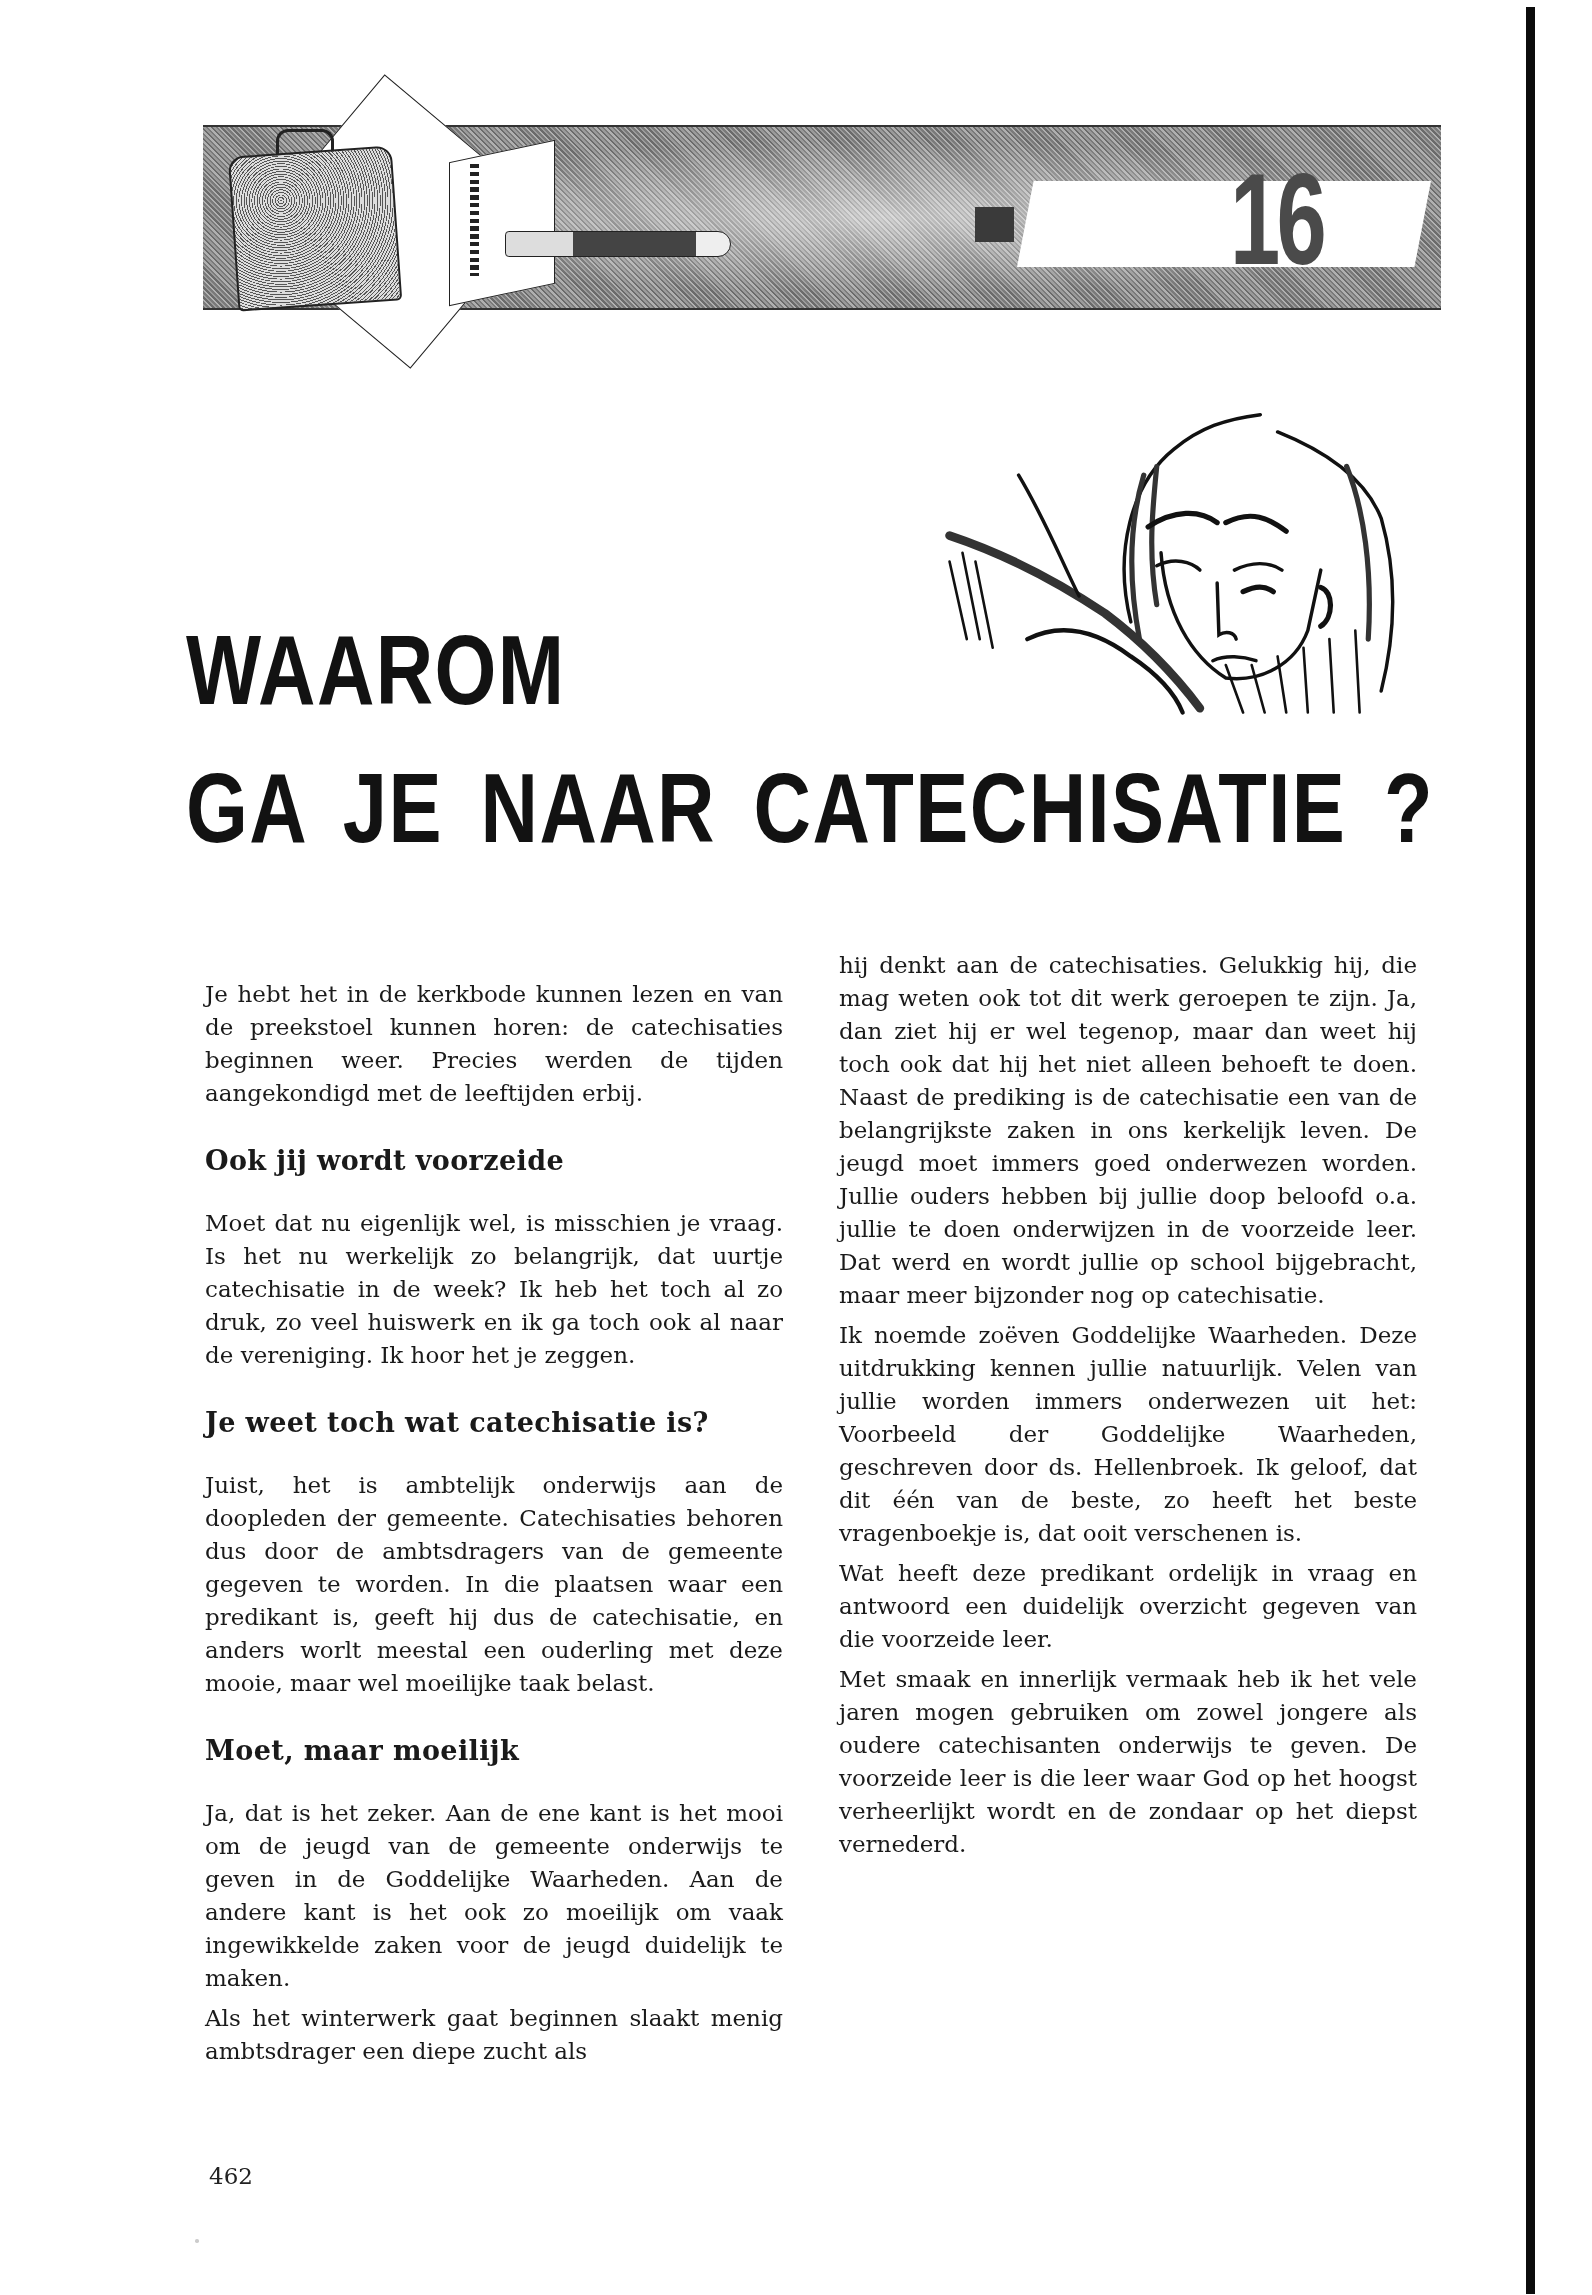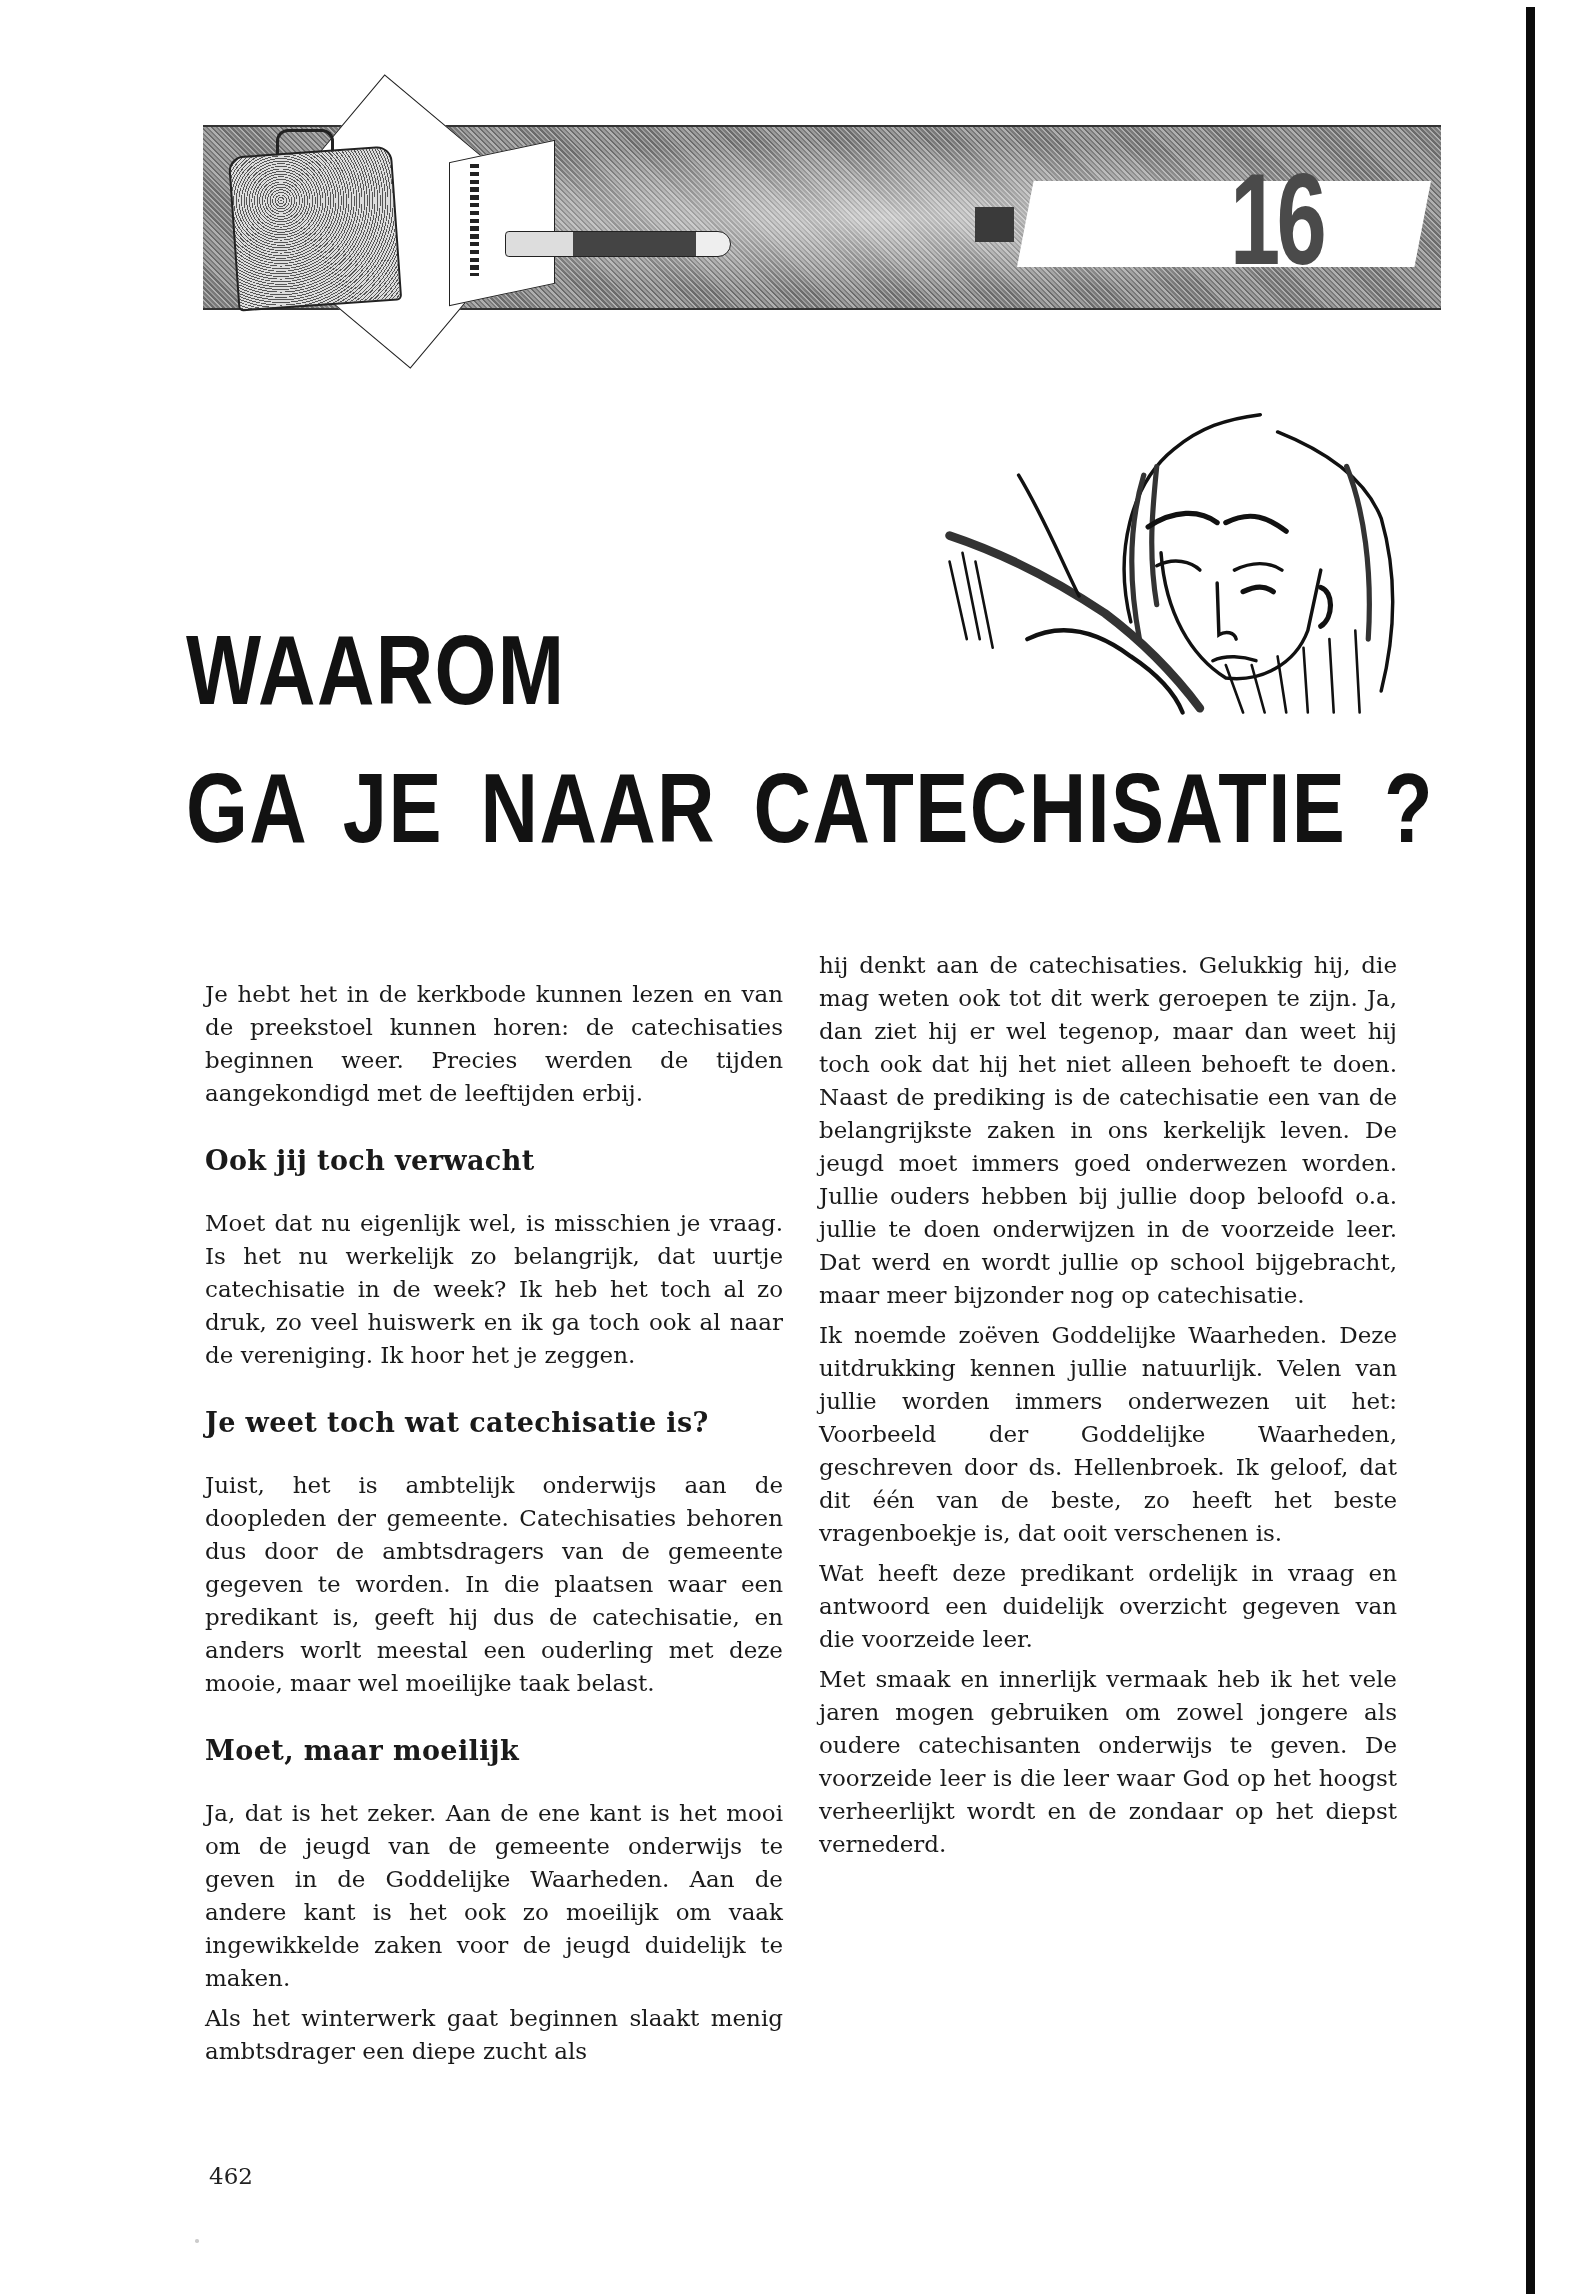--- a/index.html
+++ b/index.html
@@ -31,21 +31,21 @@
   .chapter-number { position: absolute; left: 1230px; top: 155px; z-index: 4; font-family: "Liberation Sans", sans-serif;
             font-weight: bold; font-size: 129px; line-height: 129px; color: #4a4a4a; letter-spacing: -5.2px;
             transform: scaleX(0.7); transform-origin: left top; }
   .portrait { position: absolute; left: 915px; top: 380px; width: 518px; height: 337px; }
   .title-line { position: absolute; font-family: "Liberation Sans", sans-serif; font-weight: bold; color: #121212;
             transform-origin: left top; white-space: nowrap; letter-spacing: 1.7px; }
   .title-1 { left: 186px; top: 620px; font-size: 97px; line-height: 97px; transform: scaleX(0.82) scaleY(1.02); }
   .title-2 { left: 186px; top: 758px; font-size: 97px; line-height: 97px; transform: scaleX(0.82) scaleY(1.02); word-spacing: 17.3px; }
   .column { position: absolute; top: 949px; width: 578px; font-size: 23px; line-height: 33px; }
   .col-left { left: 205px; margin-top: 29px; }
-  .col-right { left: 819px; width: 578px; }
+  .col-right { left: 839px; width: 578px; }
   .column p { margin: 0 0 7px 0; text-align: justify; }
   .column h2 { font-family: "DejaVu Serif", serif; font-weight: bold; font-size: 27px; line-height: 35px; margin: 33px 0 29px 0; color: #1a1a1a; letter-spacing: 0.4px; }
   .col-right h2 { margin-top: 31px; }
   .page-number { position: absolute; left: 209px; top: 2163px; font-size: 23px; color: #222; text-align: right; }
   .speck { position: absolute; left: 195px; top: 2239px; width: 3.5px; height: 3.5px; background: #ccc; border-radius: 1.7px; }
 </style>
 </head>
 <body>
 
 <div class="edge-bar"></div>
@@ -80,21 +80,21 @@
   <path d="M360 330 L380 385 M390 330 L405 385 M420 320 L430 385 M450 310 L455 385 M480 300 L485 385 M510 290 L515 385" stroke-width="3"></path>
   <path d="M40 210 L60 300 M55 200 L75 300 M70 210 L90 310" stroke-width="3"></path>
 </svg>
 
 <div class="title-line title-1">WAAROM</div>
 <div class="title-line title-2">GA JE NAAR CATECHISATIE ?</div>
 
 <div class="column col-left">
   <p>Je hebt het in de kerkbode kunnen lezen en van de preekstoel kunnen horen: de catechisaties beginnen weer. Precies werden de tijden aangekondigd met de leeftijden erbij.</p>
 
-  <h2>Ook jij toch verwacht</h2>
+  <h2>Ook jij wordt voorzeide</h2>
   <p>Moet dat nu eigenlijk wel, is misschien je vraag. Is het nu werkelijk zo belangrijk, dat uurtje catechisatie in de week? Ik heb het toch al zo druk, zo veel huiswerk en ik ga toch ook al naar de vereniging. Ik hoor het je zeggen.</p>
 
   <h2>Je weet toch wat catechisatie is?</h2>
   <p>Juist, het is ambtelijk onderwijs aan de doopleden der gemeente. Catechisaties behoren dus door de ambtsdragers van de gemeente gegeven te worden. In die plaatsen waar een predikant is, geeft hij dus de catechisatie, en anders worlt meestal een ouderling met deze mooie, maar wel moeilijke taak belast.</p>
 
   <h2>Moet, maar moeilijk</h2>
   <p>Ja, dat is het zeker. Aan de ene kant is het mooi om de jeugd van de gemeente onderwijs te geven in de Goddelijke Waarheden. Aan de andere kant is het ook zo moeilijk om vaak ingewikkelde zaken voor de jeugd duidelijk te maken.</p>
   <p>Als het winterwerk gaat beginnen slaakt menig ambtsdrager een diepe zucht als</p>
 </div>
 

